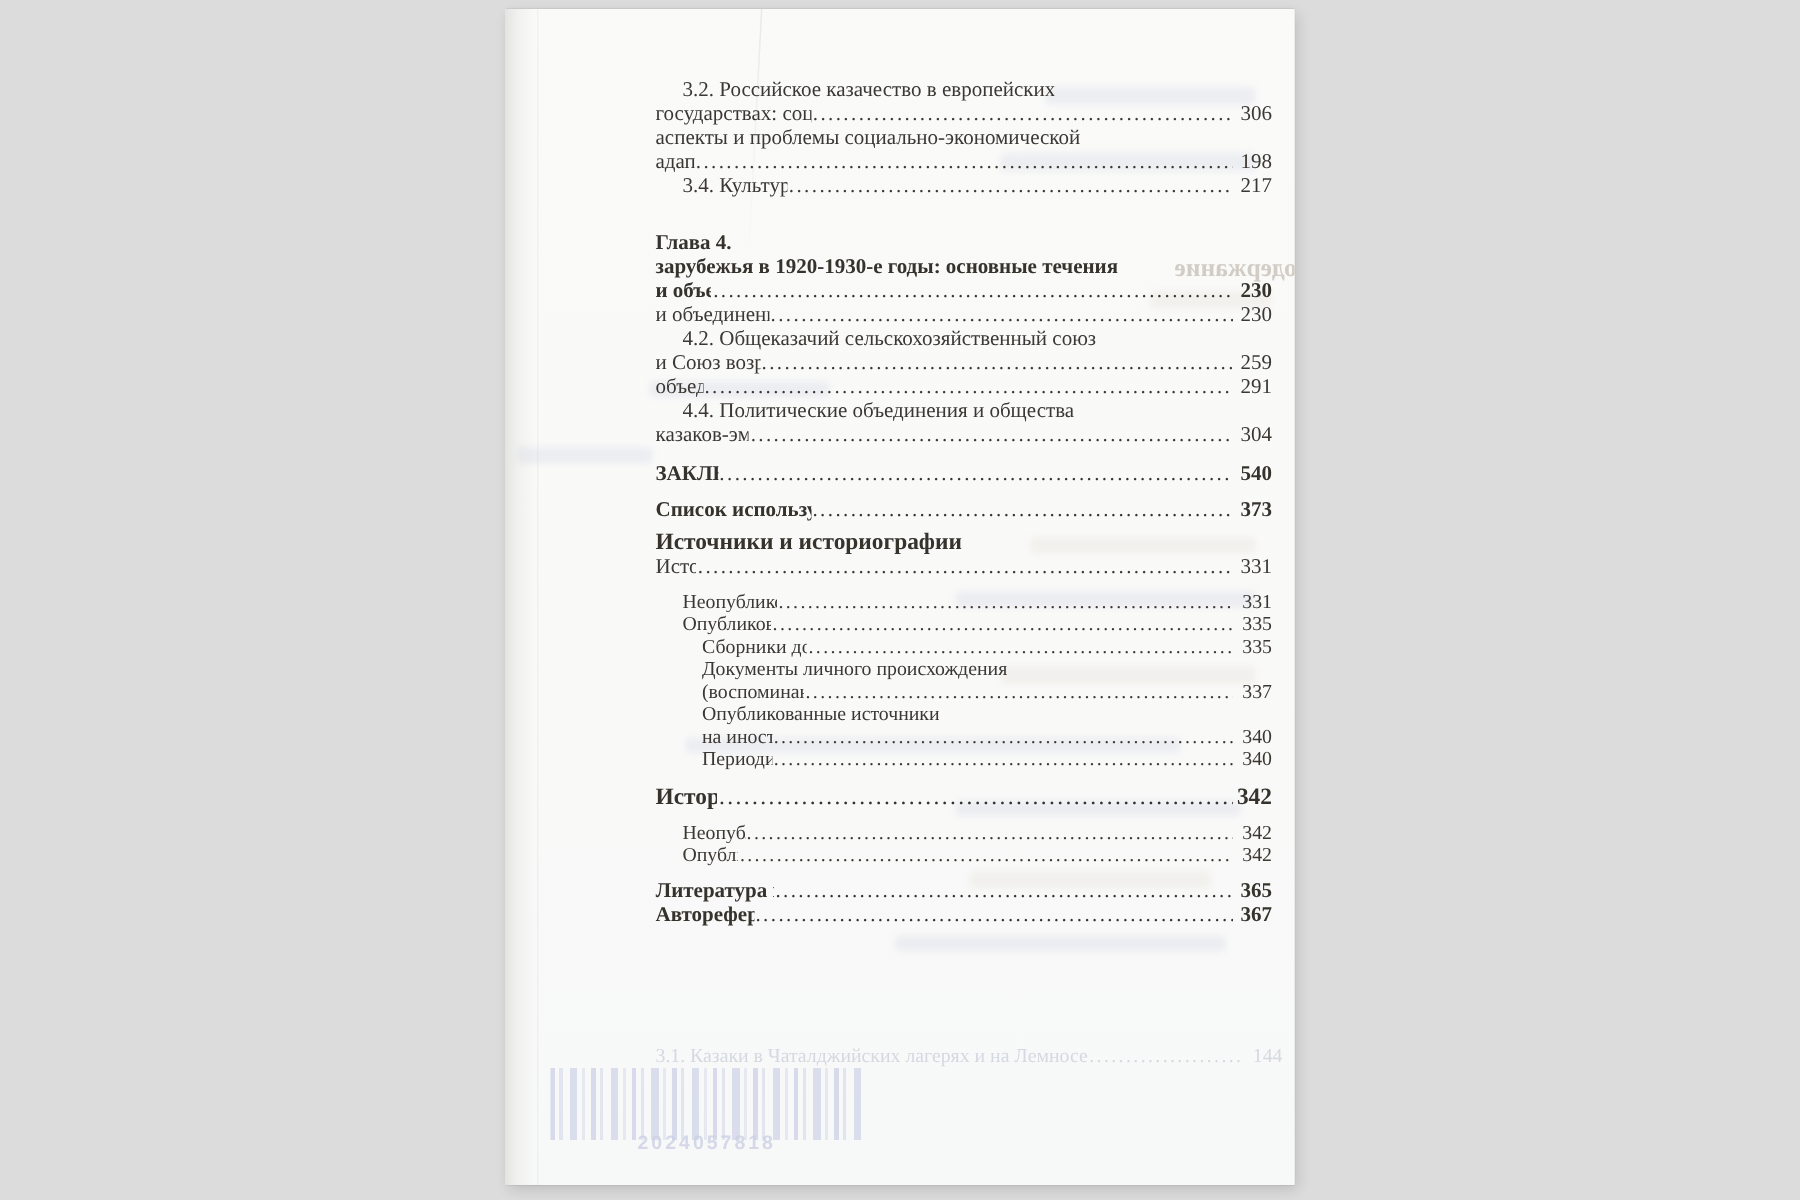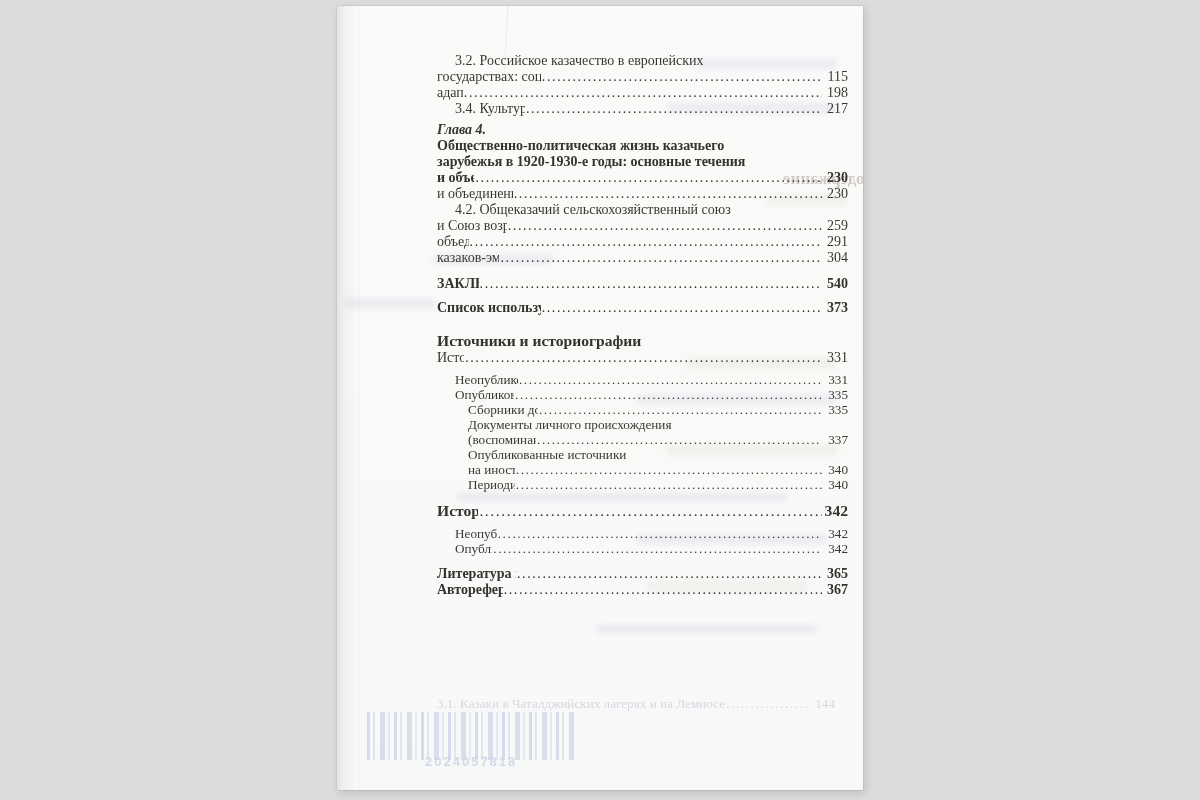--- a/index.html
+++ b/index.html
@@ -55,21 +55,21 @@
   }
   .row.b .dots::after{font-weight:normal;}
   .pn{flex:0 0 auto;min-width:24px;text-align:right;}
   
   .ghost-heading{
     position:absolute;right:-14px;top:163px;
     font-weight:bold;font-size:17px;color:#cbc5bc;
     transform:scaleX(-1);filter:blur(.5px);opacity:.85;
   }
   .ghost-entry{
-    position:absolute;left:100px;right:28px;top:690px;
+    position:absolute;left:100px;right:8px;top:690px;
     display:flex;align-items:baseline;
     font-size:13.2px;color:#b3b9cb;opacity:.5;filter:blur(.4px);
     white-space:nowrap;
   }
   .ghost-entry .dots{letter-spacing:1.6px;}
   .smudge{position:absolute;border-radius:3px;filter:blur(2.5px);}
   .sm-blue{background:rgba(150,160,195,.12);}
   .sm-tan{background:rgba(200,190,170,.14);}
   
   .barcode{
@@ -112,37 +112,37 @@
 
     <div class="ghost-heading">Содержание</div>
 
     <div class="toc" id="toc">
         <div class="row ind">
           <span class="t">3.2. Российское казачество в европейских</span>
         </div>
         <div class="row">
           <span class="t">государствах: социально-экономическая жизнь и быт</span>
           <span class="dots"></span>
-          <span class="pn">115</span>
+          <span class="pn">306</span>
+        </div>
+        <div class="row">
+          <span class="t">аспекты и проблемы социально-экономической</span>
         </div>
         <div class="row">
           <span class="t">адаптации</span>
           <span class="dots"></span>
           <span class="pn">198</span>
         </div>
         <div class="row ind">
           <span class="t">3.4. Культура казачьего зарубежья</span>
           <span class="dots"></span>
           <span class="pn">217</span>
         </div>
-        <div class="row b" style="margin-top: 5px; font-style: italic;">
+        <div class="row b" style="margin-top: 22px;">
           <span class="t">Глава 4.</span>
-        </div>
-        <div class="row b">
-          <span class="t">Общественно-политическая жизнь казачьего</span>
         </div>
         <div class="row b">
           <span class="t">зарубежья в 1920-1930-е годы: основные течения</span>
         </div>
         <div class="row b">
           <span class="t">и объединения</span>
           <span class="dots"></span>
           <span class="pn">230</span>
         </div>
         <div class="row">
@@ -156,36 +156,39 @@
         <div class="row">
           <span class="t">и Союз возрождения казачества</span>
           <span class="dots"></span>
           <span class="pn">259</span>
         </div>
         <div class="row">
           <span class="t">объединения</span>
           <span class="dots"></span>
           <span class="pn">291</span>
         </div>
+        <div class="row ind">
+          <span class="t">4.4. Политические объединения и общества</span>
+        </div>
         <div class="row">
           <span class="t">казаков-эмигрантов в Китае</span>
           <span class="dots"></span>
           <span class="pn">304</span>
         </div>
         <div class="row b" style="margin-top: 10px;">
           <span class="t">ЗАКЛЮЧЕНИЕ</span>
           <span class="dots"></span>
           <span class="pn">540</span>
         </div>
         <div class="row b" style="margin-top: 8px;">
           <span class="t">Список используемых сокращений и аббревиатур</span>
           <span class="dots"></span>
           <span class="pn">373</span>
         </div>
-        <div class="row b lg" style="margin-top: 16px;">
+        <div class="row b lg" style="margin-top: 4px;">
           <span class="t">Источники и историографии</span>
         </div>
         <div class="row">
           <span class="t">Источники</span>
           <span class="dots"></span>
           <span class="pn">331</span>
         </div>
         <div class="row sub1" style="margin-top: 6px;">
           <span class="t">Неопубликованные источники</span>
           <span class="dots"></span>

